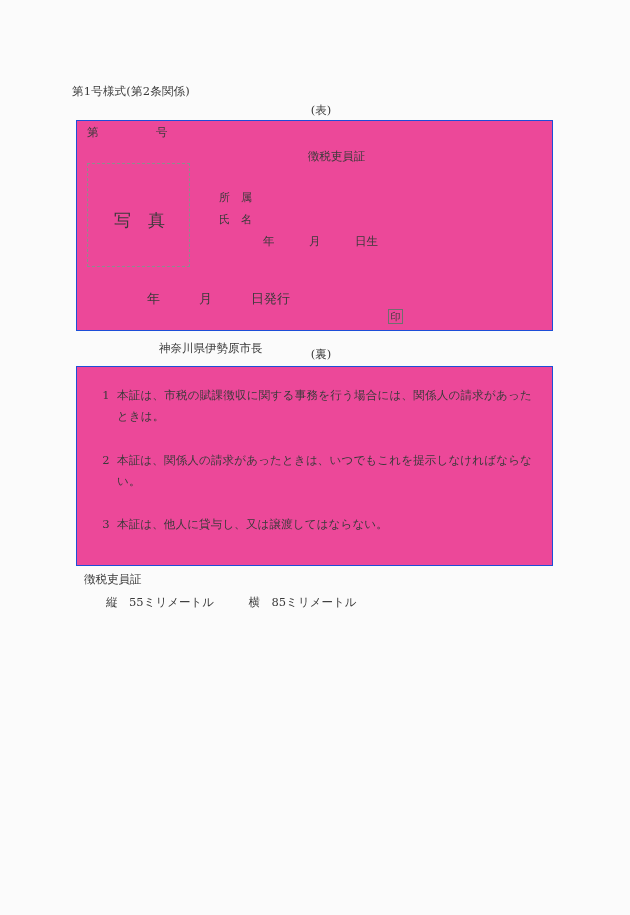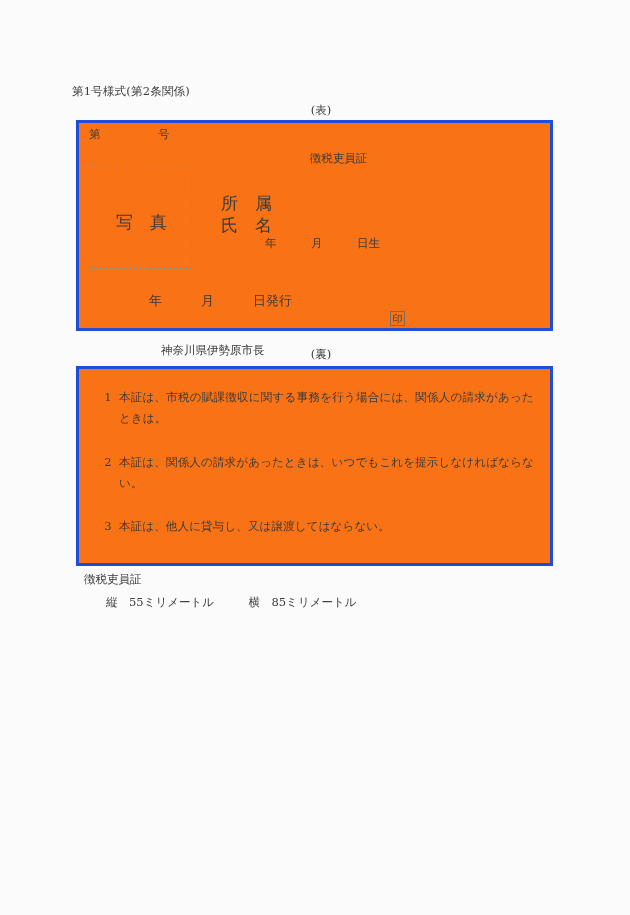--- a/index.html
+++ b/index.html
@@ -43,22 +43,22 @@
     white-space: nowrap;
   }
   .side-label.front { top: 103px; padding-left: 6px; }
   .side-label.back  { top: 347px; padding-left: 6px; }
 
   
   .card-box {
     position: absolute;
     left: 76px;
     width: 477px;
-    border: 3px solid #1d4ed8;
-    background: #f97316;
+    border: 1px solid #1d4ed8;
+    background: #ec4899;
     box-sizing: border-box;
   }
   .card-front {
     top: 120px;
     height: 211px;
   }
   .card-back {
     top: 366px;
     height: 200px;
   }
@@ -96,21 +96,21 @@
     left: 0;
     top: 45px;
     width: 103px;
     text-align: center;
     font-size: 17px;
     white-space: pre;
   }
   .field-row {
     position: absolute;
     left: 142px;
-    font-size: 17px;
+    font-size: 11px;
     white-space: pre;
   }
   .field-affiliation { top: 69px; }
   .field-name        { top: 91px; }
   .field-birth {
     position: absolute;
     left: 186px;
     top: 113px;
     font-size: 11.5px;
     white-space: pre;

